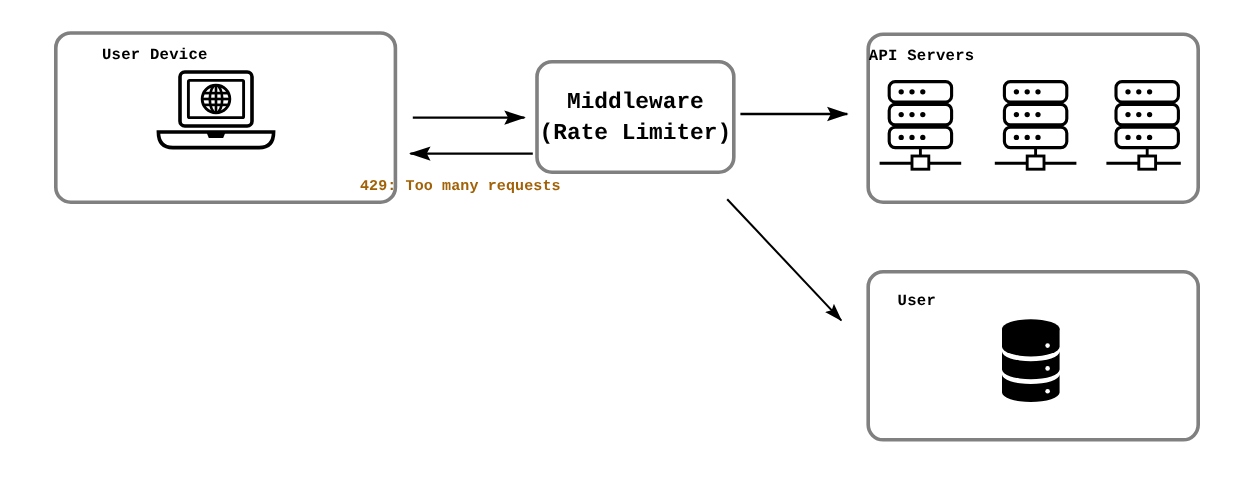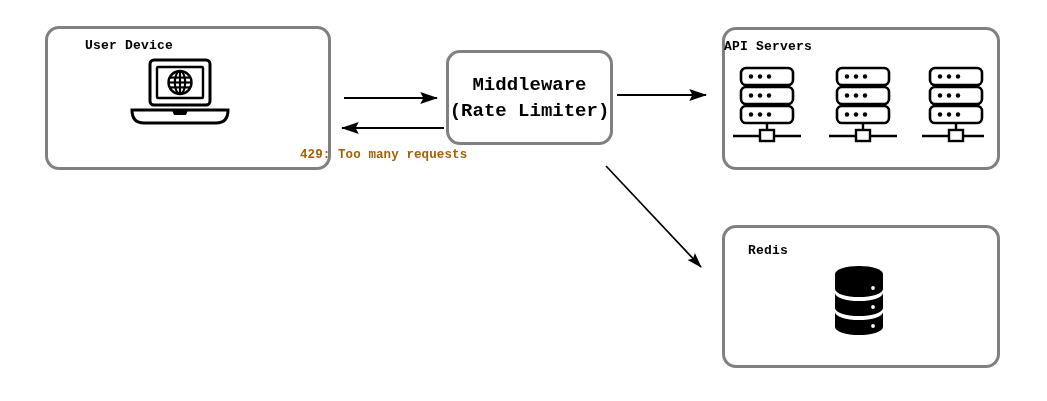--- a/index.html
+++ b/index.html
@@ -163,21 +163,21 @@
       <circle cx="18" cy="48.5" r="2.2"></circle>
         <circle cx="27" cy="48.5" r="2.2"></circle>
         <circle cx="36" cy="48.5" r="2.2"></circle>
     </g>
     <line x1="34" y1="57" x2="34" y2="64" stroke="#000000" stroke-width="2.4"></line>
     <line x1="0" y1="70" x2="62" y2="70" stroke="#000000" stroke-width="2.4"></line>
     <rect x="27" y="64" width="14" height="11" fill="#ffffff" stroke="#000000" stroke-width="2.4"></rect>
   </svg>
 
   <div class="group-box" style="left:722px; top:225px; width:278px; height:143px;"></div>
-  <div class="group-title" style="left:748px; top:243px; font-size:13px;">Redis</div>
+  <div class="group-title" style="left:748px; top:243px; font-size:13px;">User</div>
 
   <svg class="icon" style="left:833px; top:266px;" width="52" height="70" viewBox="0 0 52 70">
     <g fill="#000000">
       <path d="M2 8 L2 23 A24 8 0 0 0 50 23 L50 8 Z"></path>
       <ellipse cx="26" cy="8" rx="24" ry="8"></ellipse>
       <path d="M2 27 L2 42 A24 8 0 0 0 50 42 L50 27 A24 8 0 0 1 2 27 Z"></path>
       <path d="M2 46 L2 61 A24 8 0 0 0 50 61 L50 46 A24 8 0 0 1 2 46 Z"></path>
     </g>
     <g fill="#ffffff">
       <circle cx="40" cy="22" r="1.9"></circle>

